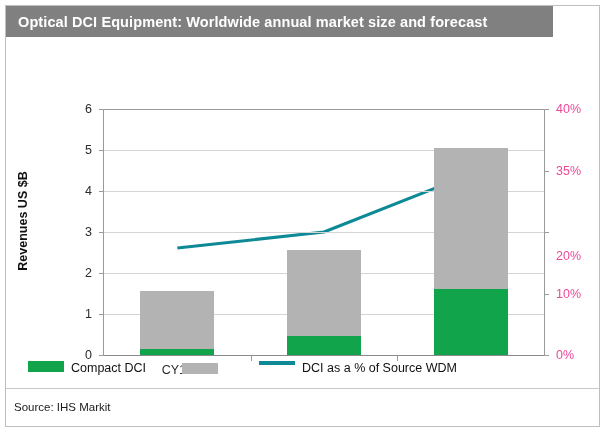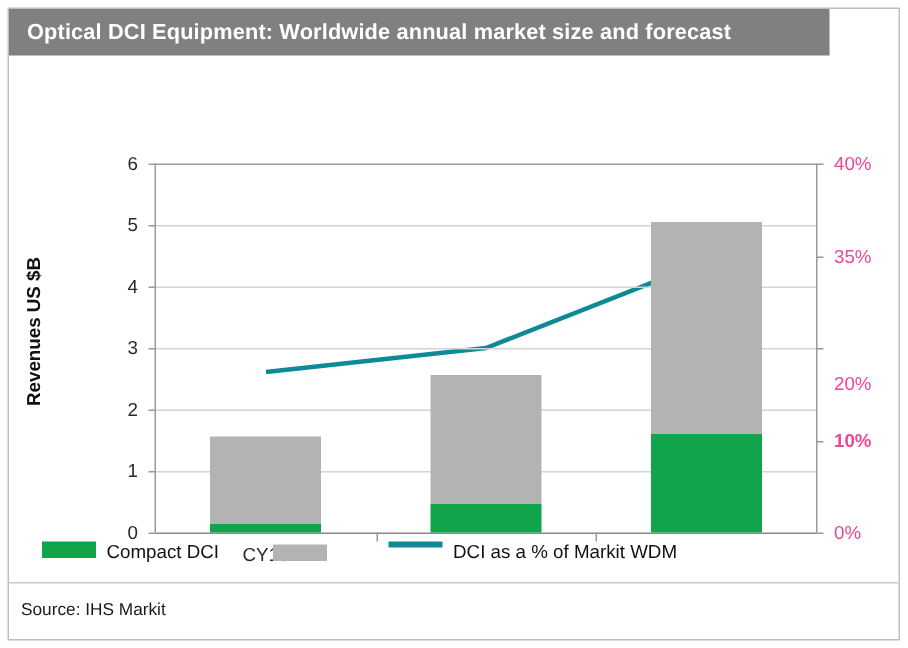--- a/index.html
+++ b/index.html
@@ -242,21 +242,21 @@
       <div class="ytick-label" style="left: 52px; width: 34px; top: 195px;">3</div>
       <div class="tick-mark" style="left: 93px; top: 154px;"></div>
       <div class="ytick-label" style="left: 52px; width: 34px; top: 154px;">4</div>
       <div class="tick-mark" style="left: 93px; top: 113px;"></div>
       <div class="ytick-label" style="left: 52px; width: 34px; top: 113px;">5</div>
       <div class="tick-mark" style="left: 93px; top: 72px;"></div>
       <div class="ytick-label" style="left: 52px; width: 34px; top: 72px;">6</div>
       <div class="tick-mark" style="left: 538px; top: 318px;"></div>
       <div class="y2tick-label" style="left: 550px; top: 318px;">0%</div>
       <div class="tick-mark" style="left: 538px; top: 256.5px;"></div>
-      <div class="y2tick-label" style="left: 550px; top: 256.5px; font-weight: bold;">10%</div>
+      <div class="y2tick-label" style="left: 550px; top: 256.5px;">10%</div>
       <div class="tick-mark" style="left: 538px; top: 195px;"></div>
       <div class="y2tick-label" style="left: 550px; top: 195px; margin-top: 24px;">20%</div>
       <div class="tick-mark" style="left: 538px; top: 133.5px;"></div>
       <div class="y2tick-label" style="left: 550px; top: 133.5px;">35%</div>
       <div class="tick-mark" style="left: 538px; top: 72px;"></div>
       <div class="y2tick-label" style="left: 550px; top: 72px;">40%</div>
       <div class="axis-spine" style="left: 97px; top: 72px; height: 246px;"></div>
       <div class="axis-spine" style="left: 538px; top: 72px; height: 246px;"></div>
       <div class="xtick-label" style="left: 121.333px; width: 100px; top: 326px;">CY16</div>
       <div class="xtick-sep" style="left: 244.667px; top: 318px;"></div>
@@ -269,21 +269,21 @@
       <span class="legend-swatch" style="background: rgb(18, 164, 74);"></span>
       <span class="legend-label">Compact DCI</span>
     </div>
     <div id="legend-spacer-a"></div>
     <div class="legend-item">
       <span class="legend-swatch" style="background: rgb(179, 179, 179);"></span>
     </div>
     <div id="legend-spacer-b"></div>
     <div class="legend-item">
       <span class="legend-swatch line-swatch" style="background: rgb(14, 138, 150);"></span>
-      <span class="legend-label">DCI as a % of Markit WDM</span>
+      <span class="legend-label">DCI as a % of Source WDM</span>
     </div>
   </div>
 
   <div id="footer-rule"></div>
   <div id="footer">
     <span id="footer-source">Source: IHS Markit</span>
   </div>
 </div>
 
 </body></html>

